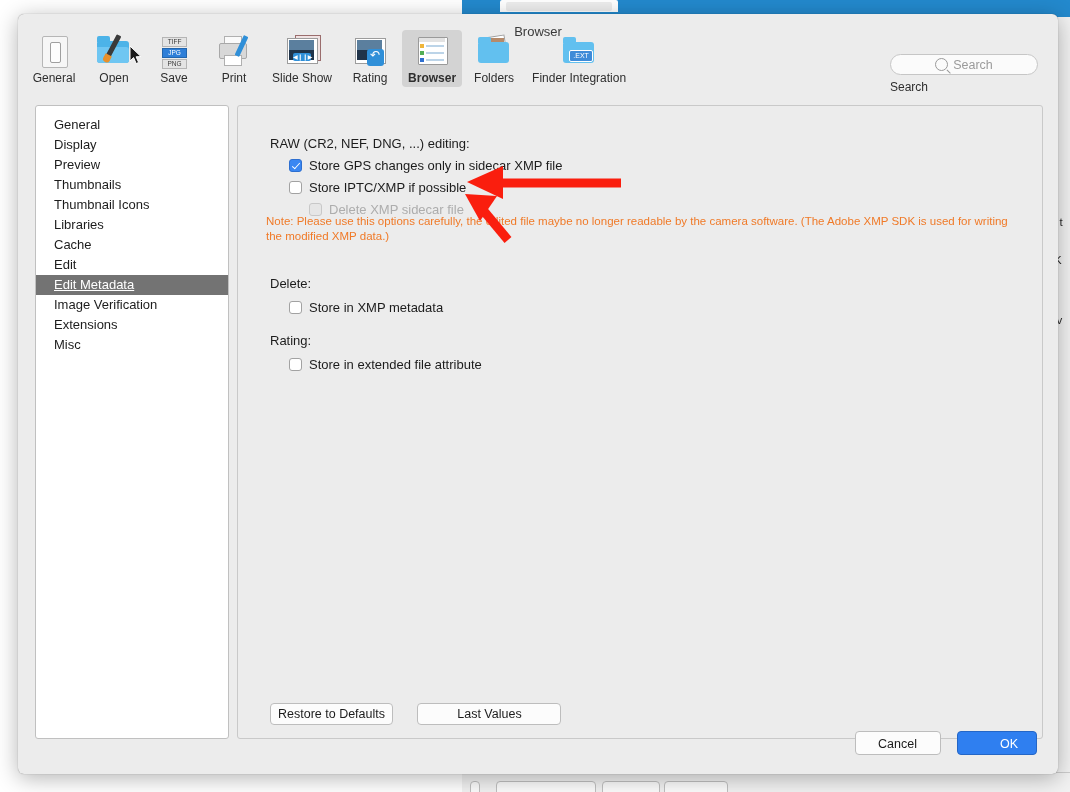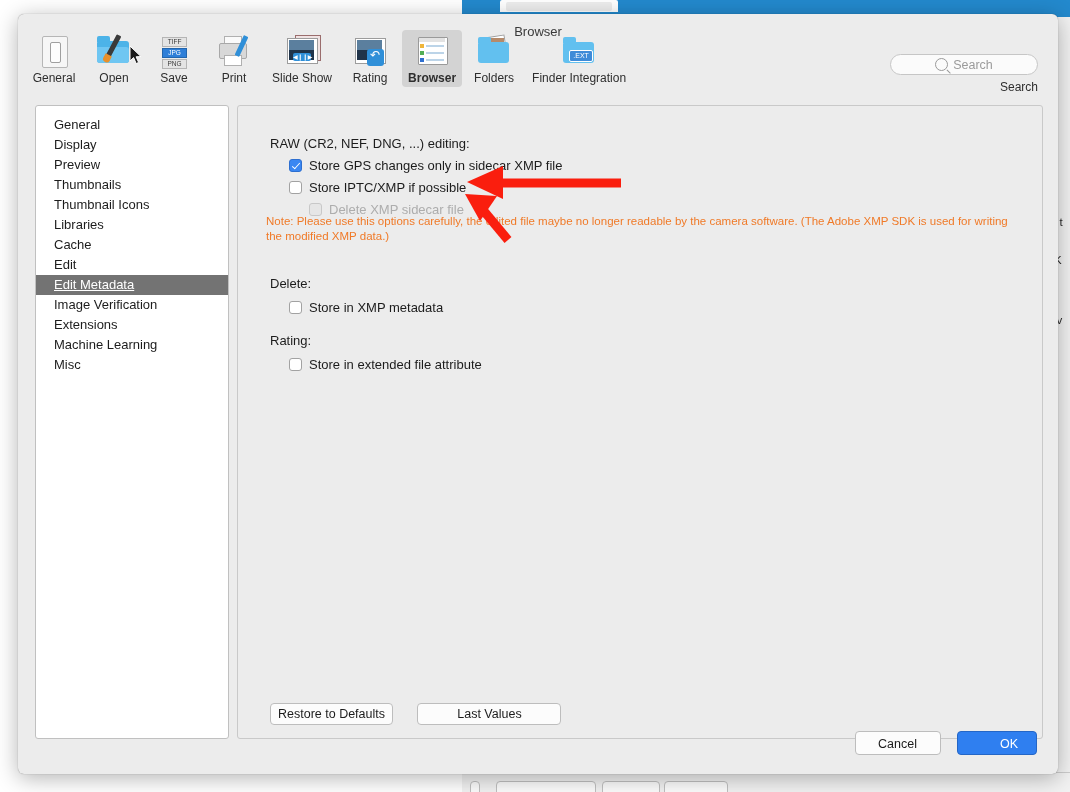--- a/index.html
+++ b/index.html
@@ -270,21 +270,21 @@
     height: 19px;
     z-index: 40;
   }
 
   
   .search-wrap {
     position: absolute;
     right: 20px;
     top: 24px;
     width: 148px;
-    text-align: right;
+    text-align: left;
   }
   .search-box {
     width: 148px;
     height: 21px;
     background: #fbfbfb;
     border: 1px solid #c6c6c6;
     border-radius: 11px;
     box-sizing: border-box;
     display: flex;
     align-items: center;
@@ -572,21 +572,20 @@
       <div class="side-item">Display</div>
       <div class="side-item">Preview</div>
       <div class="side-item">Thumbnails</div>
       <div class="side-item">Thumbnail Icons</div>
       <div class="side-item">Libraries</div>
       <div class="side-item">Cache</div>
       <div class="side-item">Edit</div>
       <div class="side-item active">Edit Metadata</div>
       <div class="side-item">Image Verification</div>
       <div class="side-item">Extensions</div>
-      <div class="side-item">Machine Learning</div>
       <div class="side-item">Misc</div>
     </div>
 
     <div class="panel">
 
       <div class="group-label" style="left:32px; top:30px;">RAW (CR2, NEF, DNG, ...) editing:</div>
 
       <div class="chk-row" style="left:51px; top:52px;">
         <span class="chk checked"></span>
         <span class="chk-label">Store GPS changes only in sidecar XMP file</span>

